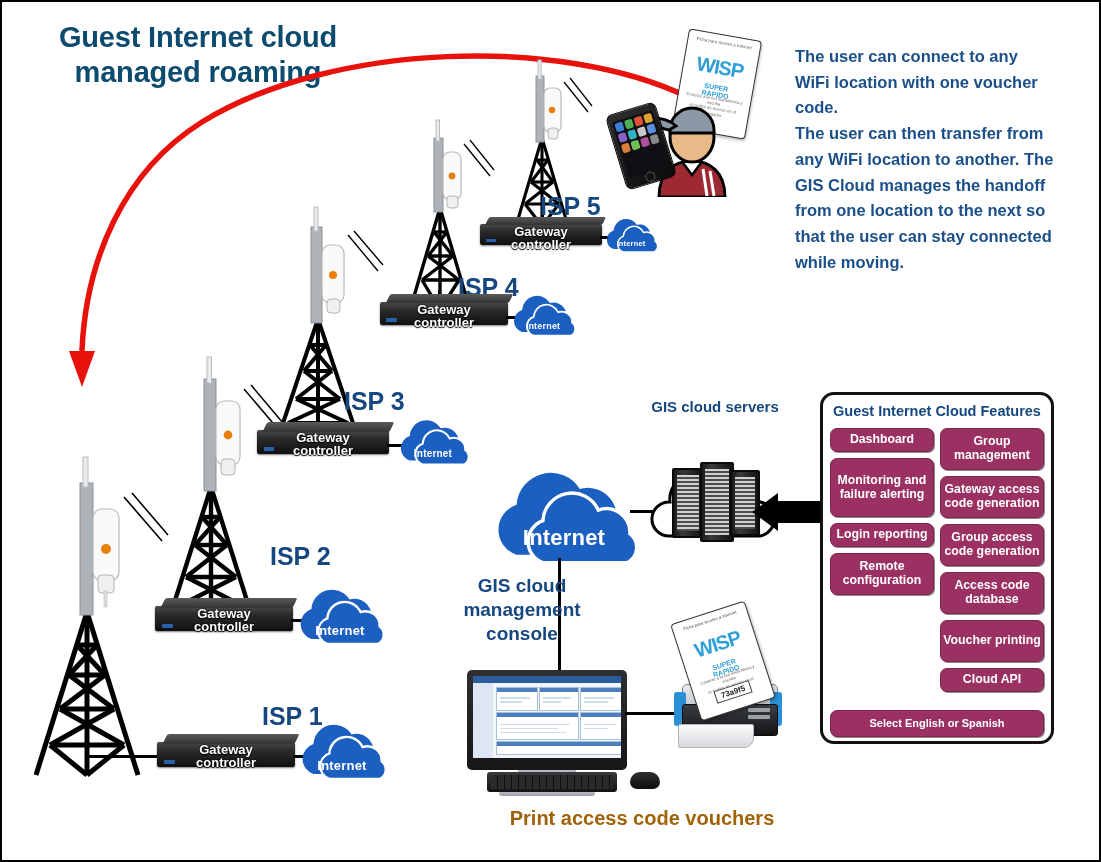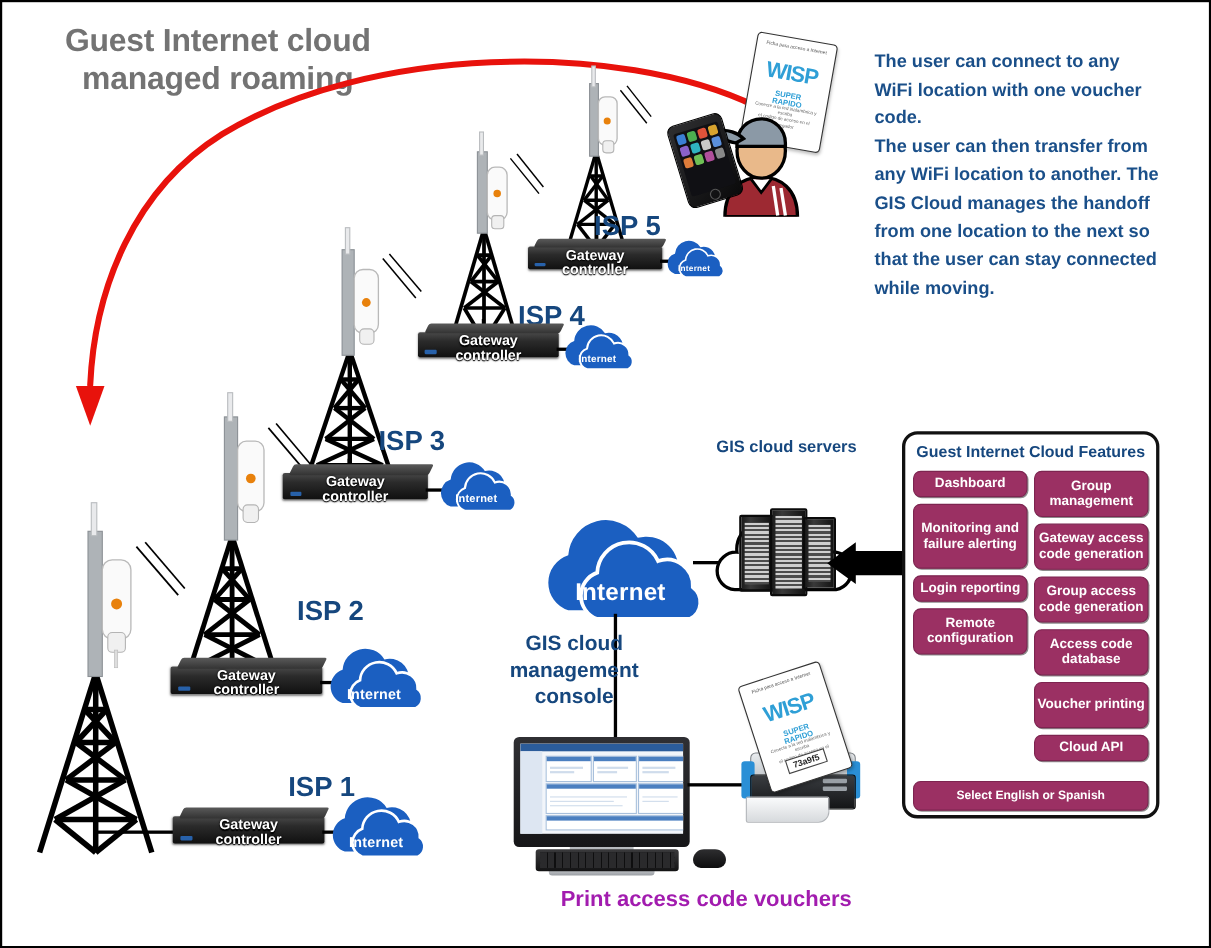--- a/index.html
+++ b/index.html
@@ -4,31 +4,31 @@
 <style>
   html,body{margin:0;padding:0;background:#fff;}
   body{font-family:"Liberation Sans","DejaVu Sans",sans-serif;}
   #canvas{
     position:relative;width:1101px;height:862px;background:#ffffff;
     border:2px solid #000;box-sizing:border-box;overflow:hidden;
   }
   .abs{position:absolute;}
   
   .title{
-    left:46px;top:18px;width:300px;color:#737373;font-weight:bold;
+    left:46px;top:18px;width:300px;color:#0c4a6e;font-weight:bold;
     font-size:29px;line-height:1.22;text-align:center;letter-spacing:-.2px;
   }
   .desc{
     left:793px;top:42px;width:262px;color:#1a4f89;font-weight:bold;
     font-size:16.5px;line-height:1.56;
   }
   .isp-lbl{font-size:25px;color:#16477e;font-weight:bold;}
   .gis-servers{left:648px;top:396px;width:130px;text-align:center;font-size:15px;line-height:1.25;color:#16477e;font-weight:bold;}
   .gis-console{left:440px;top:572px;width:160px;text-align:center;font-size:19px;line-height:1.25;color:#16477e;font-weight:bold;}
-  .print-lbl{left:480px;top:805px;width:320px;text-align:center;font-size:20px;color:#a21caf;font-weight:bold;}
+  .print-lbl{left:480px;top:805px;width:320px;text-align:center;font-size:20px;color:#a16207;font-weight:bold;}
 
   
   .tower{position:absolute;}
   .tower svg{display:block;overflow:visible;}
 
   
   .gw{position:absolute;}
   .gw .body{
     position:relative;width:100%;height:100%;
     background:linear-gradient(180deg,#4a4a4a 0%,#2b2b2b 35%,#101010 100%);
@@ -311,21 +311,21 @@
   <div class="abs line" style="left:598px;top:234px;width:18px;height:3px;"></div>
   <div class="icloud" style="left:600px;top:212px;width:58px;height:40px;">
     <svg viewBox="0 0 120 82" width="58" height="40">
       <path d="M24,72 A20,20 0 0 1 24,34 A26,26 0 0 1 72,22 A22,22 0 0 1 100,44 A16,16 0 0 1 98,72 Z" fill="#1B5FC1"></path>
       <path d="M44,78 A17,17 0 0 1 44,46 A22,22 0 0 1 86,38 A18,18 0 0 1 110,56 A13,13 0 0 1 108,78 Z" fill="#1B5FC1" stroke="#fff" stroke-width="3"></path>
     </svg>
     <div class="txt" style="font-size:7.5px;bottom:16%;">Internet</div>
   </div>
 
   <div class="abs line" style="left:436px;top:288px;width:3px;height:22px;"></div>
-  <div class="abs isp-lbl" style="left:469px;top:271px;">ISP 4</div>
+  <div class="abs isp-lbl" style="left:456px;top:271px;">ISP 4</div>
   <div class="gw" style="left:378px;top:300px;width:128px;height:23px;">
     <div class="body">
       <div class="top"></div>
       <div class="led"></div>
       <div class="txt">
         <div>Gateway</div>
         <div>controller</div>
       </div>
     </div>
   </div>

